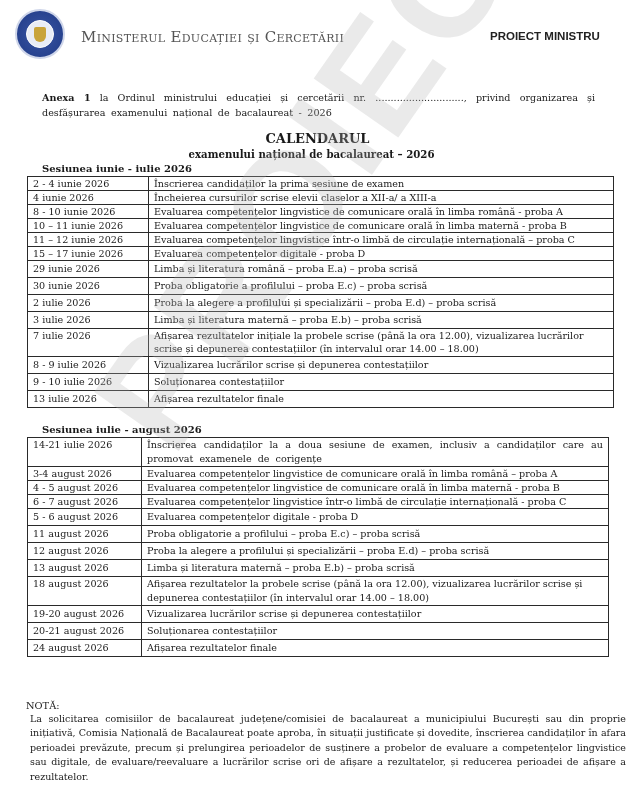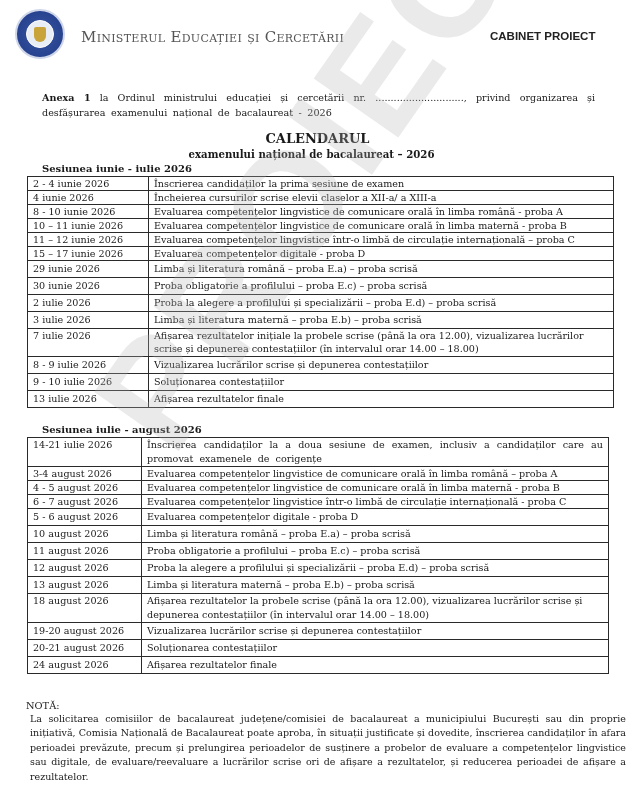--- a/index.html
+++ b/index.html
@@ -64,21 +64,21 @@
 <body>
 
 <div class="watermark">PROIECT</div>
 
 <div class="logo">
   <div class="inner">
       <div class="crest"></div>
     </div>
 </div>
 <div class="ministry">Ministerul Educației și Cercetării</div>
-<div class="cabinet">CABINET PROIECT</div>
+<div class="cabinet">PROIECT MINISTRU</div>
 
 <div class="annex"><b>Anexa 1</b><span> la Ordinul ministrului educației și cercetării nr. ............................., privind organizarea și desfășurarea examenului național de bacalaureat - 2026</span></div>
 
 <div class="title1">CALENDARUL</div>
 <div class="title2">examenului național de bacalaureat – 2026</div>
 
 <div class="session-label" style="left:42px; top:163px;">Sesiunea iunie - iulie 2026</div>
 <table class="cal t1">
   <colgroup>
       <col class="c1">
@@ -165,24 +165,20 @@
       </tr>
       <tr>
         <td class="date">6 - 7 august 2026</td>
         <td>Evaluarea competențelor lingvistice într-o limbă de circulație internațională - proba C</td>
       </tr>
       <tr class="h16">
         <td class="date">5 - 6 august 2026</td>
         <td>Evaluarea competențelor digitale - proba D</td>
       </tr>
       <tr class="h16">
-        <td class="date">10 august 2026</td>
-        <td>Limba și literatura română – proba E.a) – proba scrisă</td>
-      </tr>
-      <tr class="h16">
         <td class="date">11 august 2026</td>
         <td>Proba obligatorie a profilului – proba E.c) – proba scrisă</td>
       </tr>
       <tr class="h16">
         <td class="date">12 august 2026</td>
         <td>Proba la alegere a profilului și specializării – proba E.d) – proba scrisă</td>
       </tr>
       <tr class="h16">
         <td class="date">13 august 2026</td>
         <td>Limba și literatura maternă – proba E.b) – proba scrisă</td>

